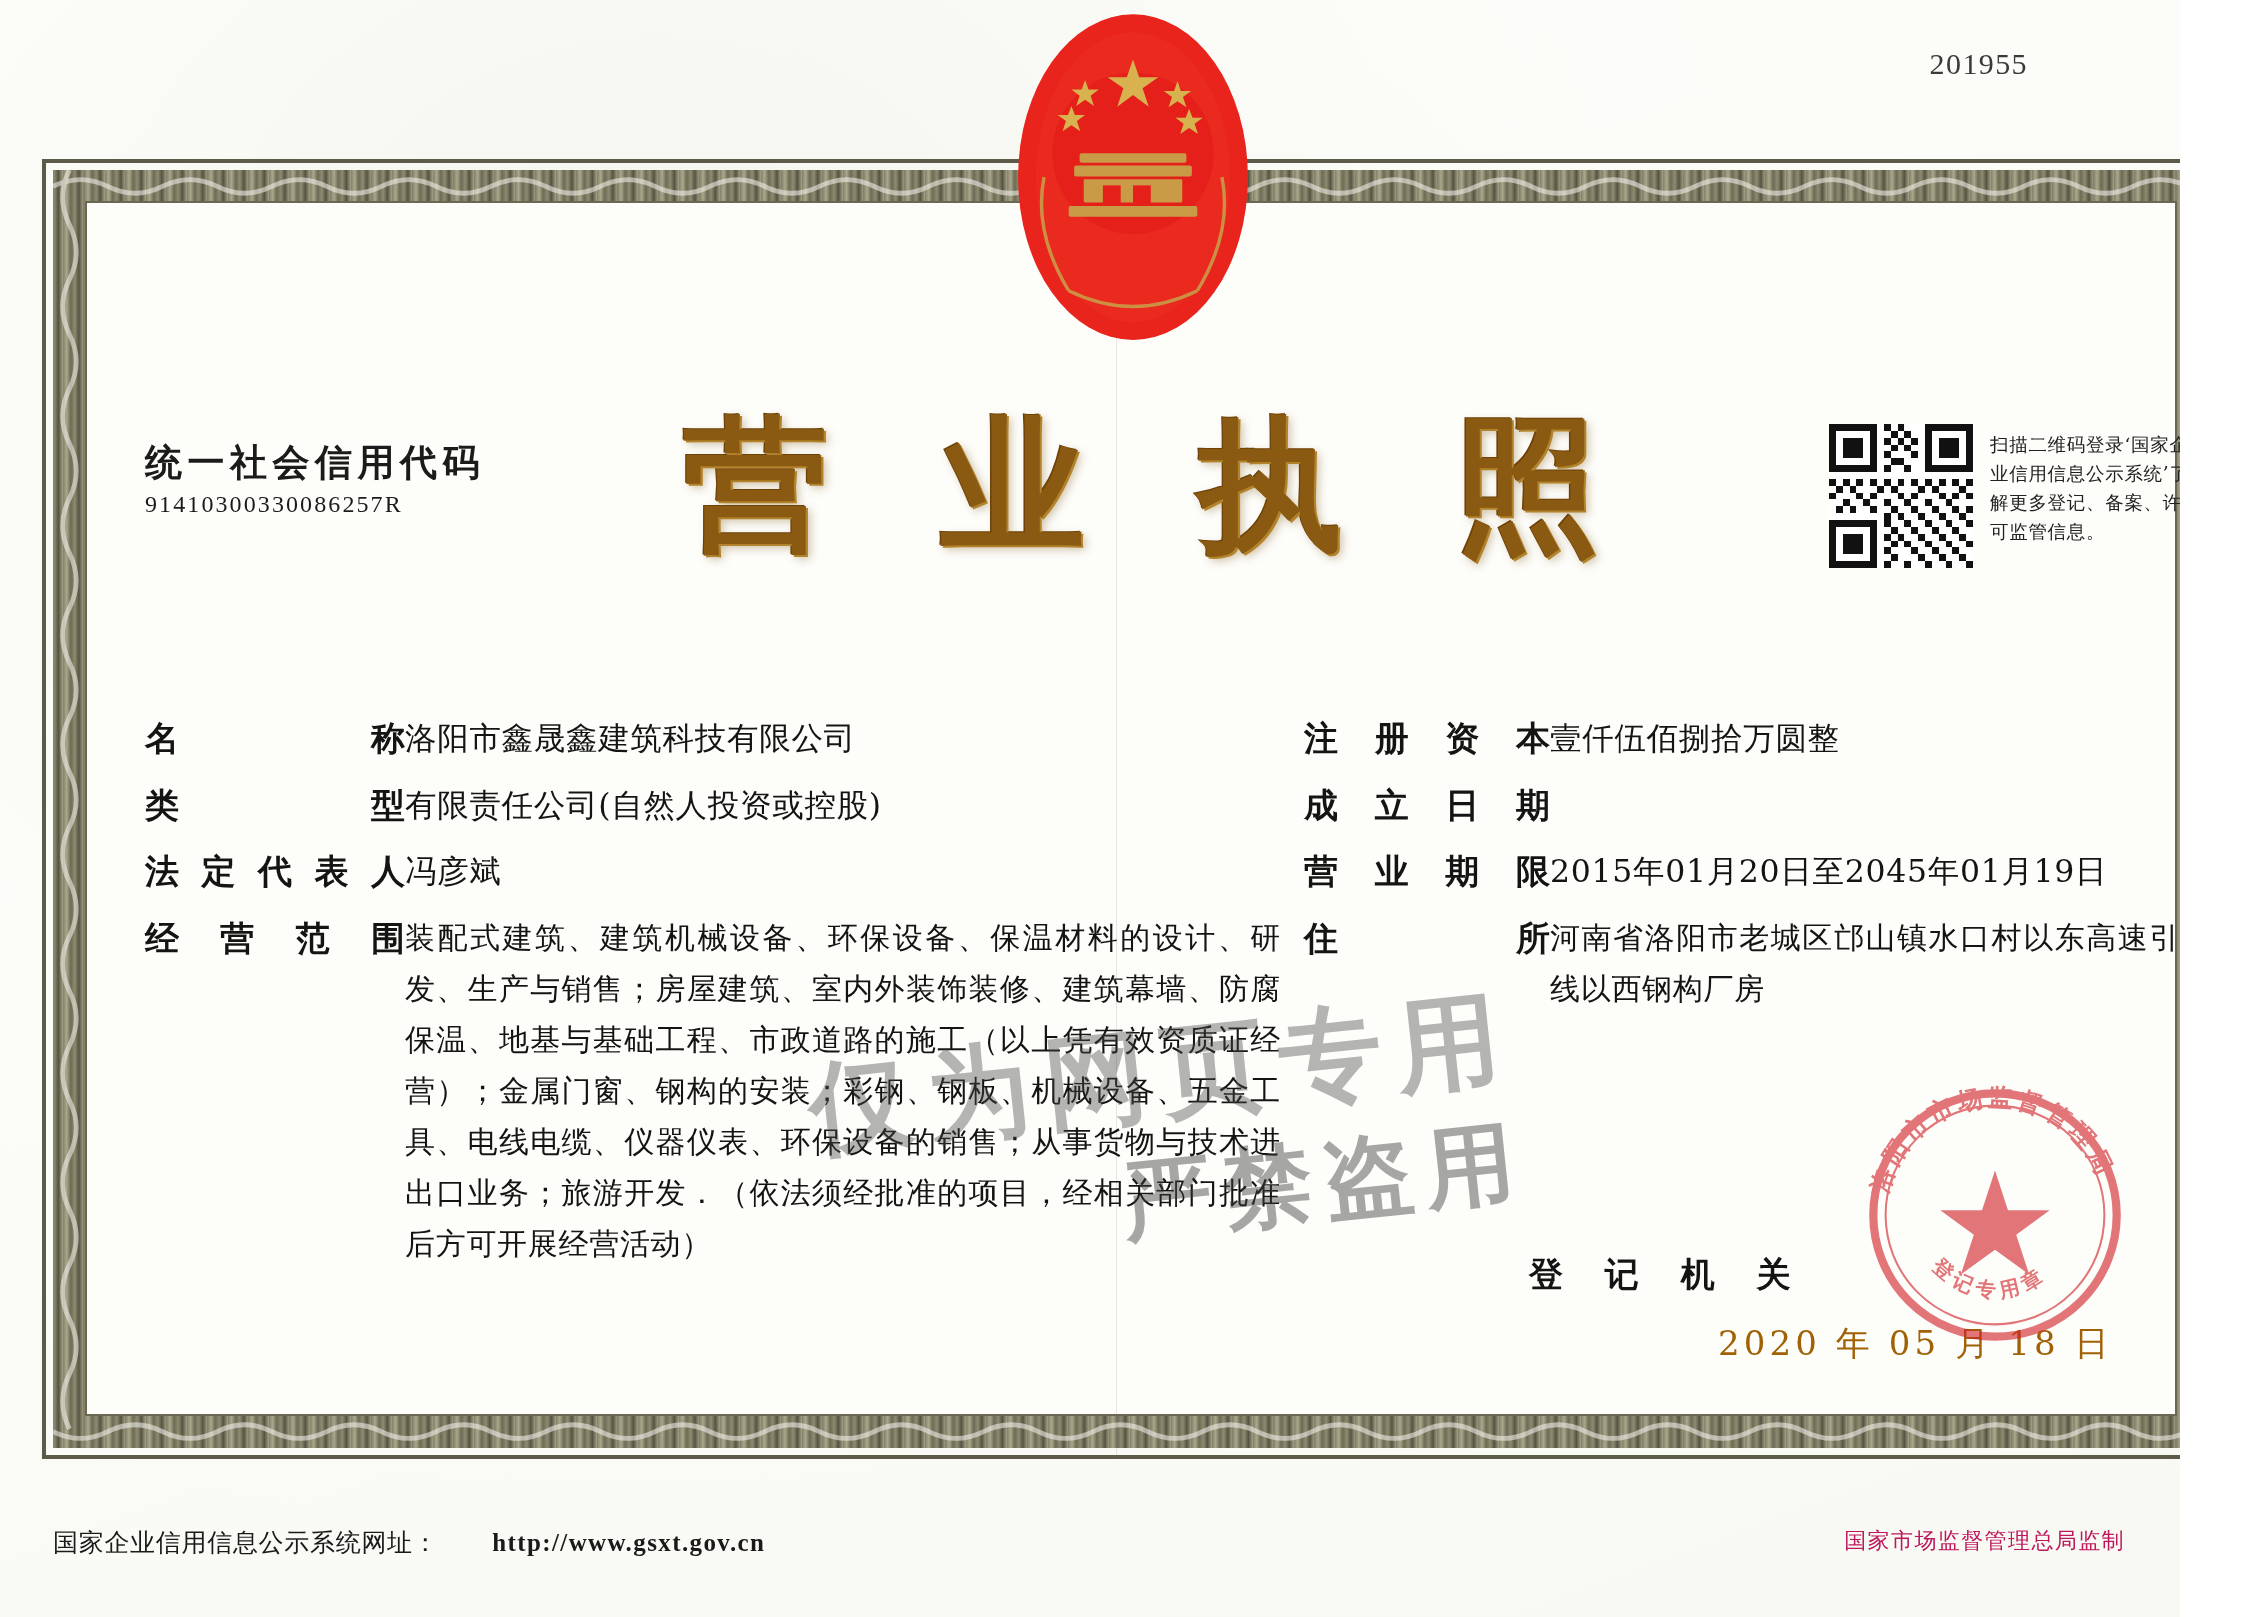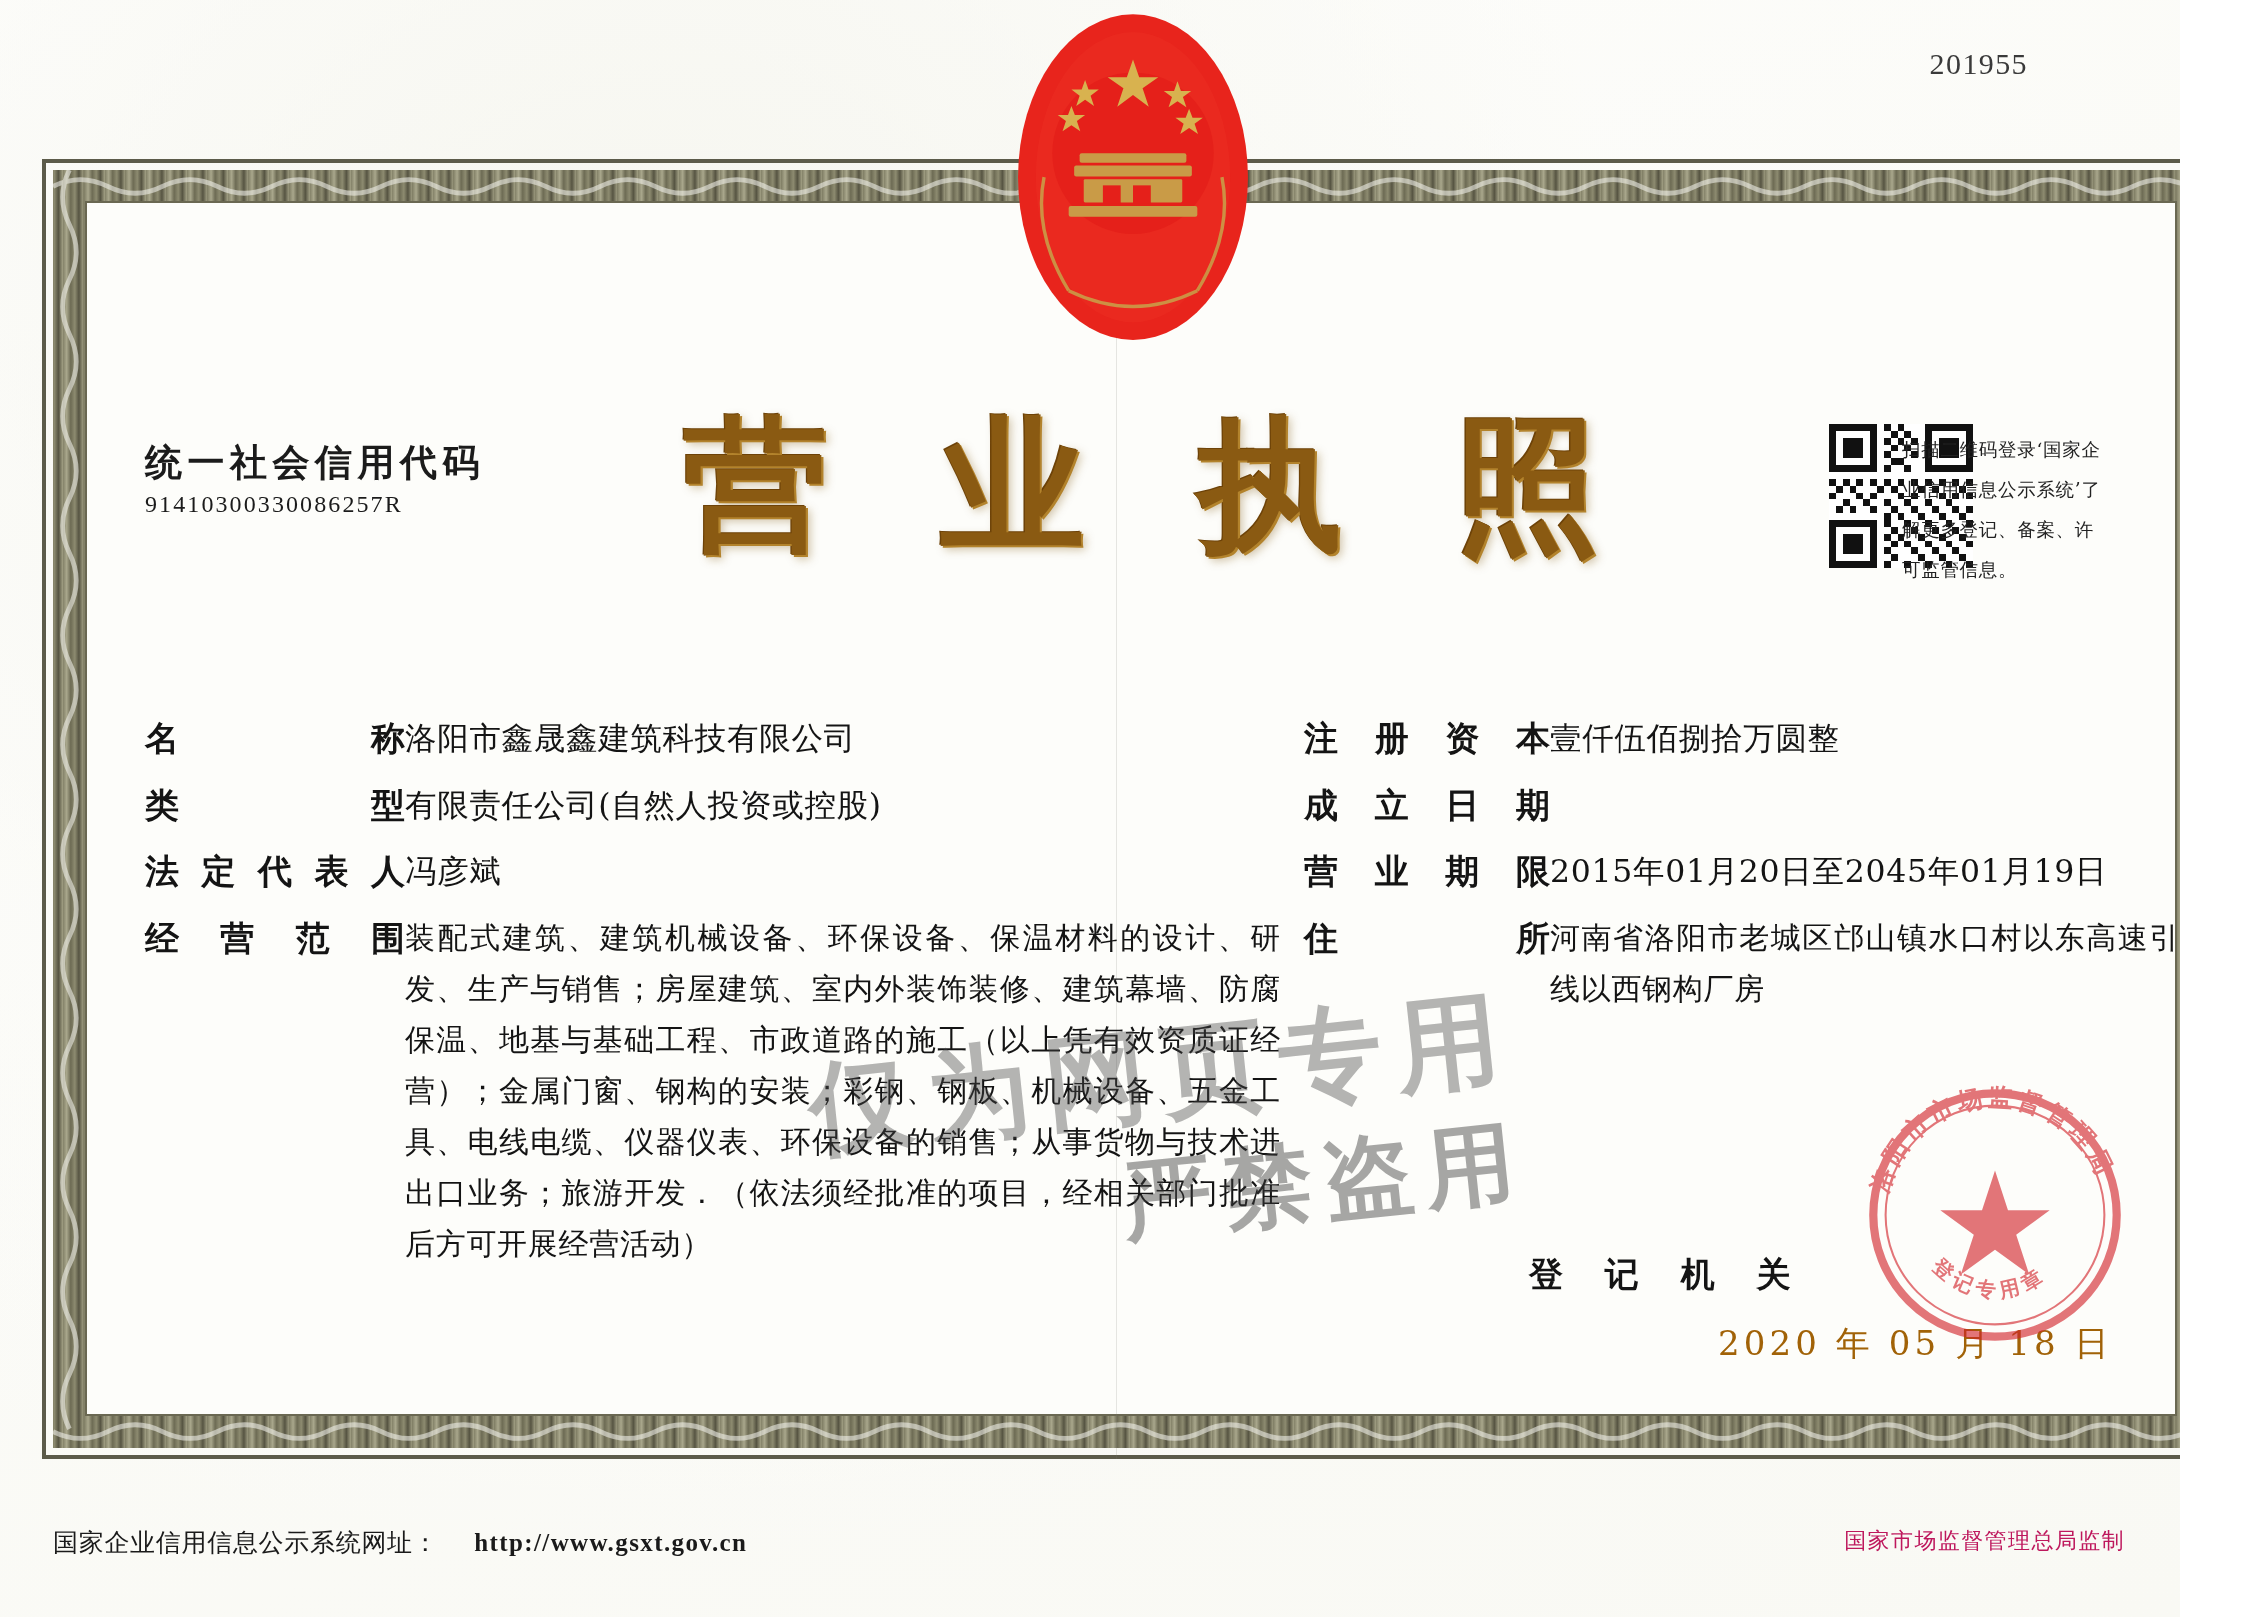--- a/index.html
+++ b/index.html
@@ -164,25 +164,25 @@
     position: absolute;
     left: 1829px;
     top: 424px;
     width: 144px;
     height: 144px;
     background: #fff;
   }
   .qr-box svg { width: 100%; height: 100%; display: block; }
   .qr-note {
     position: absolute;
-    left: 1902px;
+    left: 1990px;
     top: 430px;
     width: 205px;
     font-size: 18.5px;
-    line-height: 40px;
+    line-height: 29px;
     color: #222;
     font-family: "DejaVu Serif", "Liberation Serif", serif;
     letter-spacing: 0.7px;
   }
 
   
   .col-left { position: absolute; left: 145px; top: 712px; width: 1136px; }
   .col-right { position: absolute; left: 1304px; top: 712px; width: 876px; }
 
   .field {
@@ -281,21 +281,21 @@
     left: 53px;
     top: 1526px;
     font-size: 25px;
     color: #1a1a1a;
     font-family: "DejaVu Serif", "Liberation Serif", serif;
     letter-spacing: 0.7px;
   }
   .footer-left .url {
     font-family: "Liberation Serif", serif;
     font-weight: bold;
-    margin-left: 27px;
+    margin-left: 45px;
     letter-spacing: 1.4px;
   }
   .footer-right {
     position: absolute;
     right: 55px;
     top: 1526px;
     font-size: 22px;
     color: #be185d;
     font-family: Liberation Mono, monospace;
     letter-spacing: 1.4px;

